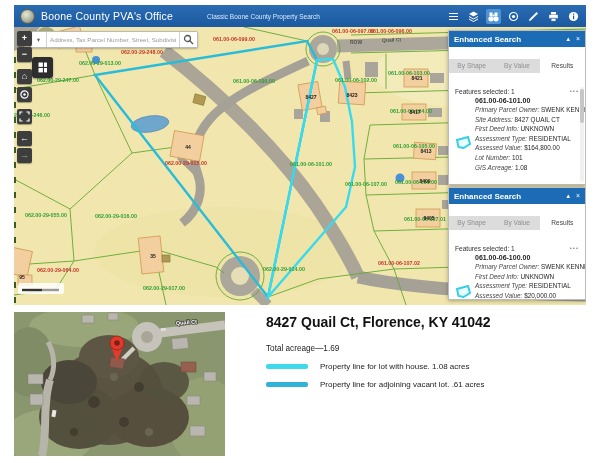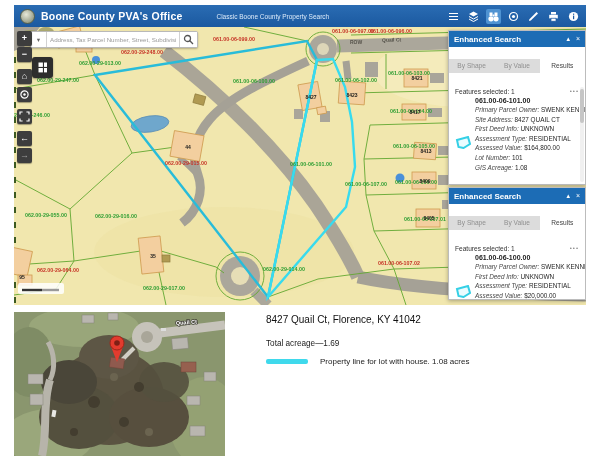--- a/index.html
+++ b/index.html
@@ -5,21 +5,21 @@
   html,body{margin:0;padding:0;background:#fff;}
   *{box-sizing:border-box;font-family:"Liberation Sans",sans-serif;}
   .page{position:relative;width:600px;height:463px;background:#fff;overflow:hidden;}
 
   
   .app{position:absolute;left:14px;top:5px;width:572px;height:300px;}
   .titlebar{position:absolute;left:0;top:0;width:572px;height:22px;
     background:linear-gradient(#2a6cb3,#1b59a0);display:flex;align-items:center;}
   .seal{width:15px;height:15px;border-radius:50%;margin-left:6px;flex:0 0 auto;
     background:radial-gradient(circle at 40% 35%,#e7e9d8,#9aa08a 70%,#6c7258);border:1px solid #58604a;}
-  .apptitle{color:#fff;font-size:10.5px;font-weight:bold;margin-left:6px;letter-spacing:.2px;white-space:nowrap;}
+  .apptitle{color:#fff;font-size:10.5px;font-weight:normal;margin-left:6px;letter-spacing:.2px;white-space:nowrap;}
   .appsub{color:#dcebfa;font-size:6.5px;margin-left:34px;white-space:nowrap;}
   .hicons{position:absolute;right:5px;top:0;height:22px;display:flex;align-items:center;gap:5px;}
   .hic{width:15px;height:15px;display:flex;align-items:center;justify-content:center;border-radius:2px;cursor:pointer;}
   .hic.active{background:#4f93d2;}
   .hic svg{display:block;}
 
   
   .map{position:absolute;left:0;top:22px;width:572px;height:278px;background:#f1e7ae;overflow:hidden;}
   .map svg.basemap{position:absolute;left:0;top:0;}
   text.lr{font-size:5.3px;font-weight:bold;fill:#c63326;}
@@ -64,21 +64,21 @@
   .pid{font-size:7px;font-weight:bold;color:#222;margin-bottom:1px;}
   .frow{font-size:6.4px;line-height:9.6px;white-space:nowrap;}
   .flab{font-style:italic;color:#454545;}
   .fval{color:#1e1e1e;}
   .pscroll{position:absolute;right:1px;top:2px;bottom:2px;width:4px;background:#f0f0f0;border-radius:2px;}
   .pthumb{position:absolute;left:0;top:2px;width:4px;height:34px;background:#c6c6c6;border-radius:2px;}
 
   
   .aerial{position:absolute;left:14px;top:312px;width:211px;height:144px;overflow:hidden;}
   .report{position:absolute;left:266px;top:314px;width:320px;}
-  .addr{font-size:10px;font-weight:normal;color:#111;}
+  .addr{font-size:14px;font-weight:bold;color:#111;}
   .total{font-size:8.2px;color:#222;margin-top:14px;}
   .legrow{display:flex;align-items:center;margin-top:9px;}
   .sw{width:42px;height:5px;border-radius:2px;flex:0 0 auto;margin-right:12px;}
   .sw1{background:#3fd9ec;}
   .sw2{background:#2fb3d9;}
   .legtext{font-size:8px;color:#222;}
 </style>
 </head>
 <body>
 
@@ -424,14 +424,18 @@
     </svg>
   </div>
 
   <div class="report">
     <div class="addr">8427 Quail Ct, Florence, KY 41042</div>
     <div class="total">Total acreage—1.69</div>
     <div class="legrow">
       <span class="sw sw1"></span>
       <span class="legtext">Property line for lot with house. 1.08 acres</span>
     </div>
+    <div class="legrow">
+      <span class="sw sw2"></span>
+      <span class="legtext">Property line for adjoining vacant lot. .61 acres</span>
+    </div>
   </div>
 </div>
 
 </body></html>

